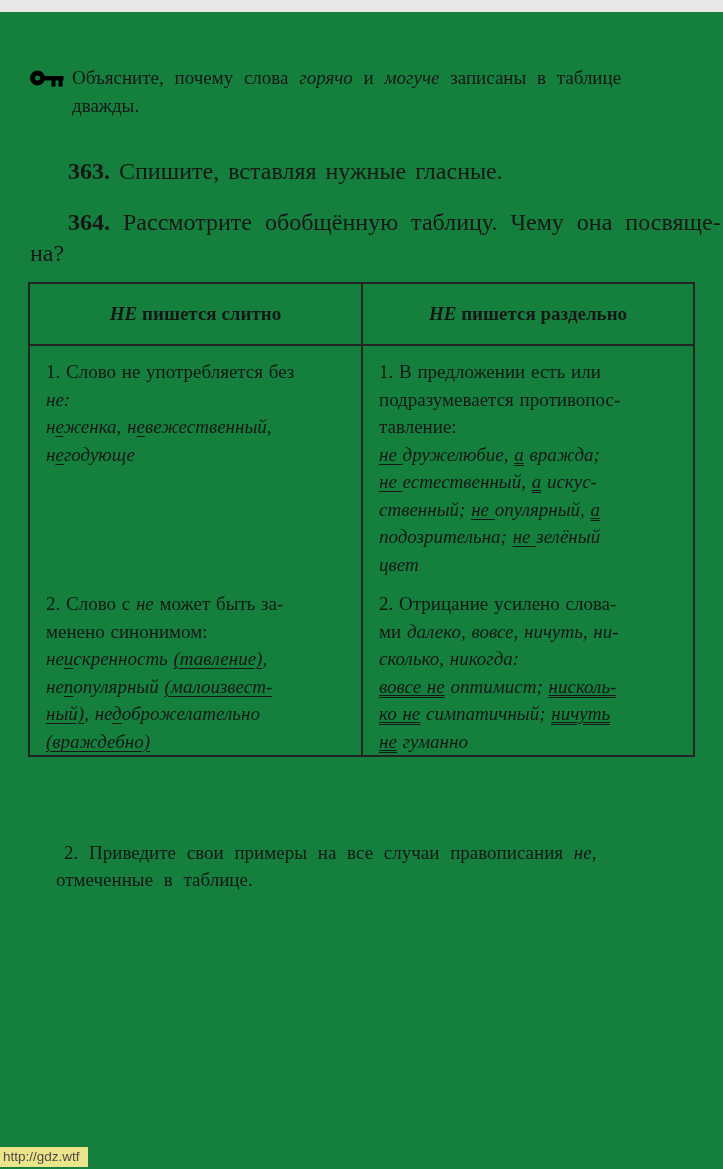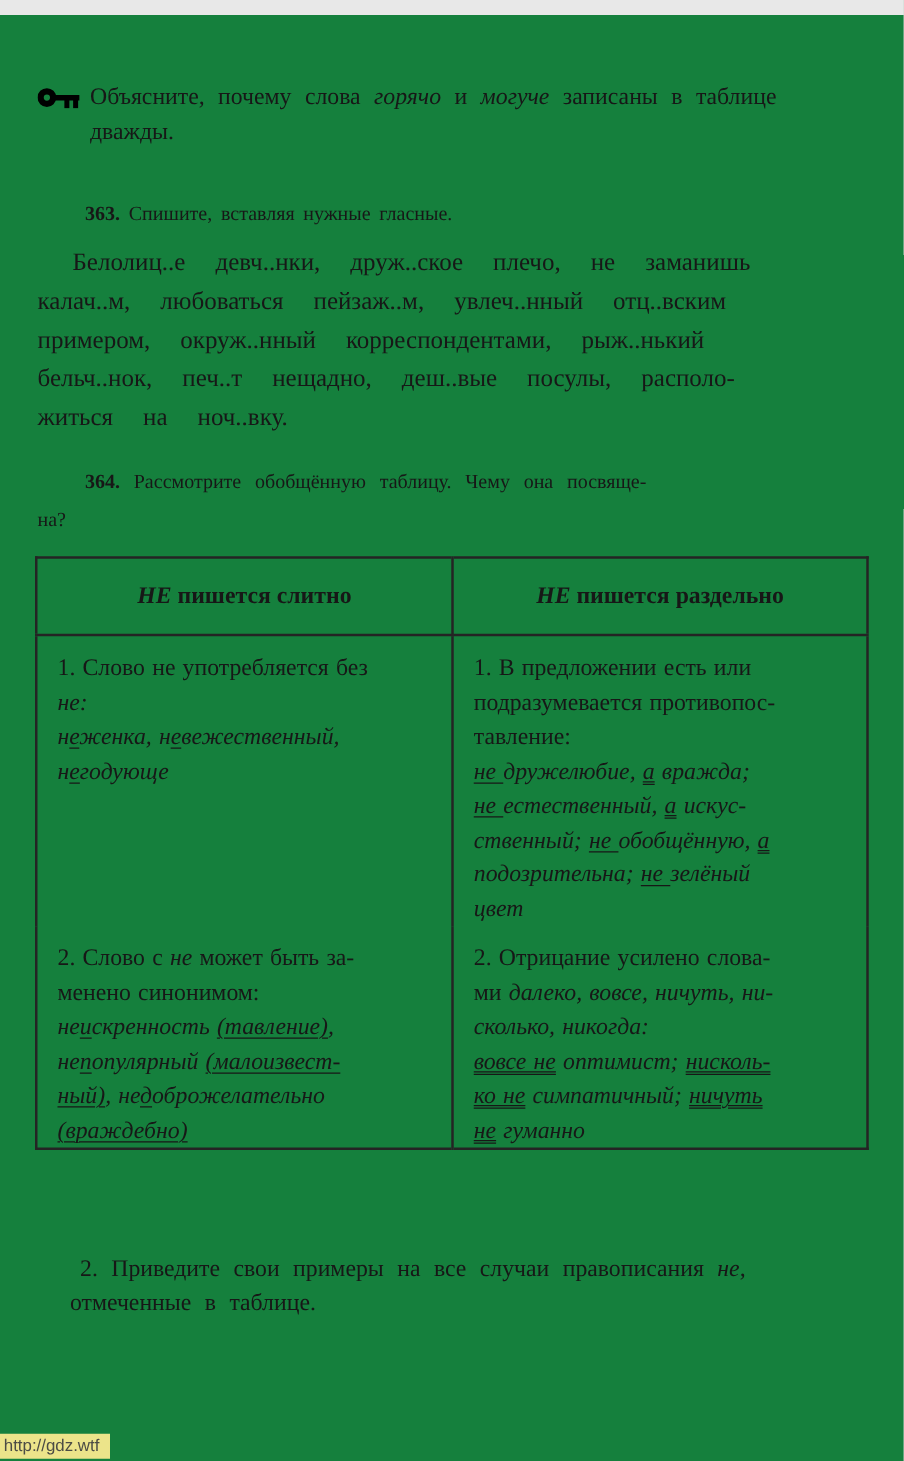--- a/index.html
+++ b/index.html
@@ -16,21 +16,21 @@
   .key-block{display:flex;align-items:flex-start;margin:52px 30px 0 30px;}
   .key-icon-wrap{flex:0 0 auto;width:36px;margin-top:6px;}
   .key-text{
     margin-left:6px;
     font-size:19px;line-height:28px;
     white-space:pre;word-spacing:6px;
   }
   
   .ex-heading{
     margin:36px 30px 0 30px;
-    font-size:16px;line-height:31px;
+    font-size:24px;line-height:31px;
     text-indent:38px;white-space:pre;word-spacing:3px;
   }
   .ex-heading.h364{margin-top:20px;word-spacing:7px;}
   
   .body-363{
     margin:8px 30px 0 30px;
     font-size:20px;line-height:31px;
     text-indent:28px;white-space:pre;word-spacing:19px;
   }
   
@@ -93,46 +93,41 @@
         <rect x="21.5" y="10" width="4" height="6.5" fill="#000"></rect>
         <rect x="28.5" y="10" width="4" height="6.5" fill="#000"></rect>
       </svg>
     </span>
     <div class="key-text"><span>Объясните, почему слова </span><span class="s-i">горячо</span><span> и </span><span class="s-i">могуче</span><span> записаны в таблице
 дважды.</span></div>
   </div>
 
   <div class="ex-heading"><span class="s-b">363.</span><span> Спишите, вставляя нужные гласные.</span></div>
 
-  <div class="body-363"><span>Белолиц..е девч..нки, друж..ское плечо, не заманишь
-калач..м, любоваться пейзаж..м, увлеч..нный отц..вским
-примером, окруж..нный корреспондентами, рыж..нький
-бельч..нок, печ..т нещадно, деш..вые посулы, располо-
-житься на ноч..вку.</span></div>
 
   <div class="ex-heading h364"><span class="s-b">364.</span><span> Рассмотрите обобщённую таблицу. Чему она посвяще-
 на?</span></div>
 
   <table class="ne-table">
     <tbody>
       <tr class="thead">
         <td class="c1"><span class="s-bi">НЕ</span><span class="s-b"> пишется слитно</span></td>
         <td class="c2"><span class="s-bi">НЕ</span><span class="s-b"> пишется раздельно</span></td>
       </tr>
       <tr class="trow r1">
         <td class="c1"><span>1. Слово не употребляется без
 </span><span class="s-i">не:</span><span>
 </span><span class="s-i">н</span><span class="s-iu">е</span><span class="s-i">женка, н</span><span class="s-iu">е</span><span class="s-i">вежественный,
 </span><span class="s-i">н</span><span class="s-iu">е</span><span class="s-i">годующе</span></td>
         <td class="c2"><span>1. В предложении есть или
 подразумевается противопос-
 тавление:
 </span><span class="s-iu">не </span><span class="s-i">дружелюбие, </span><span class="s-iuu">а</span><span class="s-i"> вражда;
 </span><span class="s-iu">не </span><span class="s-i">естественный, </span><span class="s-iuu">а</span><span class="s-i"> искус-
-ственный; </span><span class="s-iu">не </span><span class="s-i">обобщённую, </span><span class="s-iuu">а</span><span class="s-i">
+ственный; </span><span class="s-iu">не </span><span class="s-i">опулярный, </span><span class="s-iuu">а</span><span class="s-i">
 подозрительна; </span><span class="s-iu">не </span><span class="s-i">зелёный
 цвет</span></td>
       </tr>
       <tr class="trow r2">
         <td class="c1"><span>2. Слово с </span><span class="s-i">не</span><span> может быть за-
 менено синонимом:
 </span><span class="s-i">не</span><span class="s-iu">и</span><span class="s-i">скренность </span><span class="s-iu">(тавление)</span><span class="s-i">,
 </span><span class="s-i">не</span><span class="s-iu">п</span><span class="s-i">опулярный </span><span class="s-iu">(малоизвест-
 ный)</span><span class="s-i">, не</span><span class="s-iu">д</span><span class="s-i">оброжелательно
 </span><span class="s-iu">(враждебно)</span></td>

